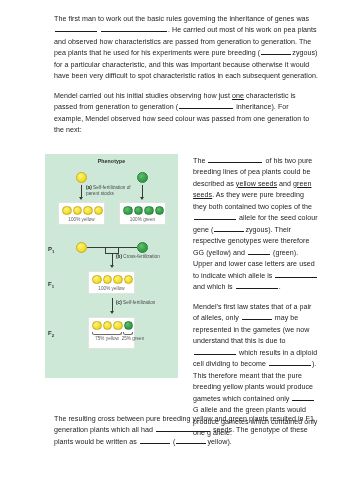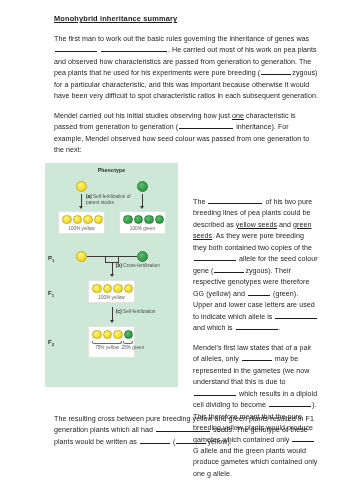--- a/index.html
+++ b/index.html
@@ -39,21 +39,21 @@
 
   
   .para {
     font-size: 7.1px;
     line-height: 1.62;
     color: #1c1c1c;
     text-align: left;
     letter-spacing: 0.05px;
     margin-bottom: 8px;
   }
-  .para.tight { margin-bottom: 6px; }
+  .para.tight { margin-bottom: 17px; }
 
   .u { text-decoration: underline; }
 
   
   .blank {
     display: inline-block;
     border-bottom: 0.8px solid #1c1c1c;
     vertical-align: baseline;
     height: 0.72em;
     margin: 0 1px;
@@ -157,40 +157,38 @@
     border-bottom-right-radius: 2.5px;
     height: 3px;
   }
 
   
   .rightcol {
     position: absolute;
     left: 139px;
     top: 2px;
     width: 126px;
-    margin-top: 32px;
   }
   .rightcol .para { margin-bottom: 8px; }
 
   
   .closing {
     position: absolute;
     left: 54px;
     top: 414px;
     width: 265px;
   }
 </style>
 </head>
 <body>
 
 <div id="page">
 
   <div class="doc">
 
-    <div class="doc-title">Monohybrid inheritance summary</div>
 
     <div class="para">
       <span>The first man to work out the basic rules governing the inheritance of genes was </span><span class="blank b-md"></span><span> </span><span class="blank b-xl"></span><span>. He carried out most of his work on pea plants and observed how characteristics are passed from generation to generation. The pea plants that he used for his experiments were pure breeding (</span><span class="blank b-sm"></span><span>zygous) for a particular characteristic, and this was important because otherwise it would have been very difficult to spot characteristic ratios in each subsequent generation.</span>
     </div>
 
     <div class="para tight">
       <span>Mendel carried out his initial studies observing how just </span><span class="u">one</span><span> characteristic is passed from generation to generation (</span><span class="blank b-lg"></span><span> inheritance). For example, Mendel observed how seed colour was passed from one generation to the next:</span>
     </div>
 
     <div class="cols">

